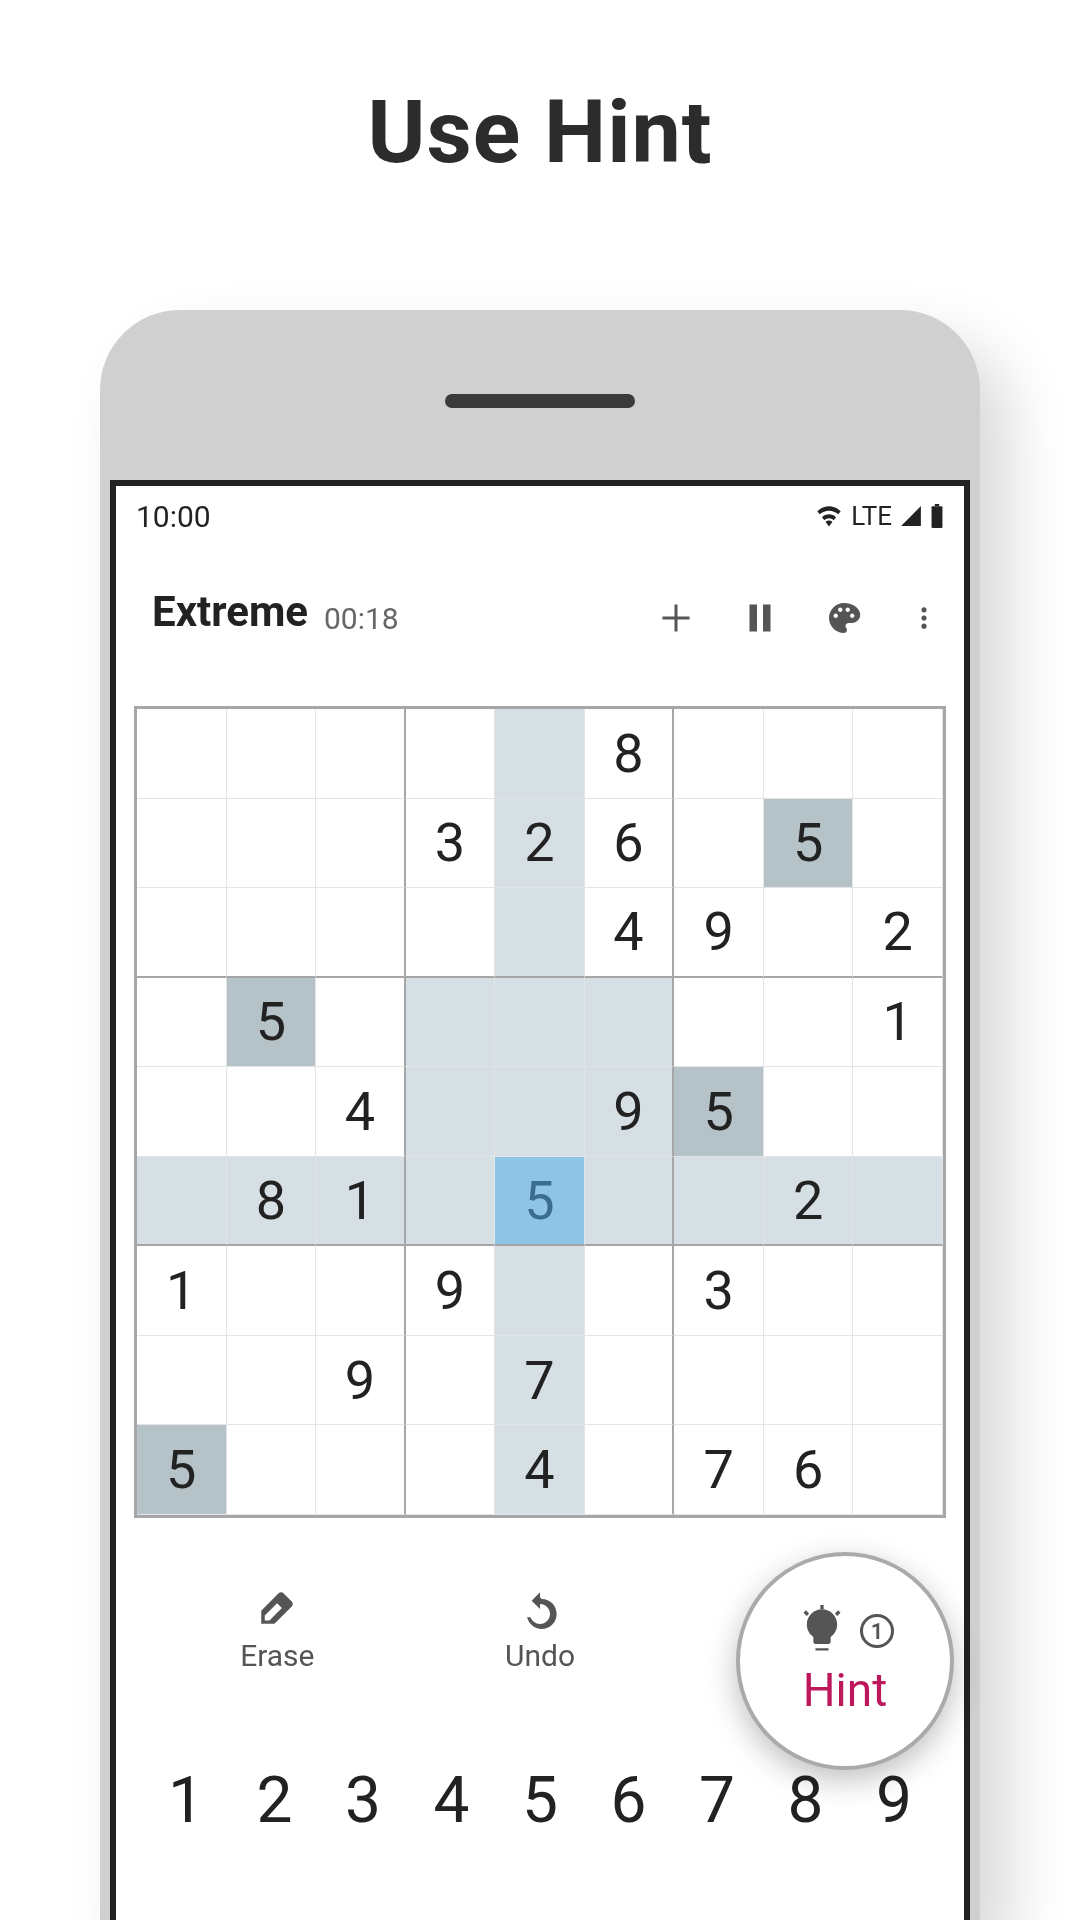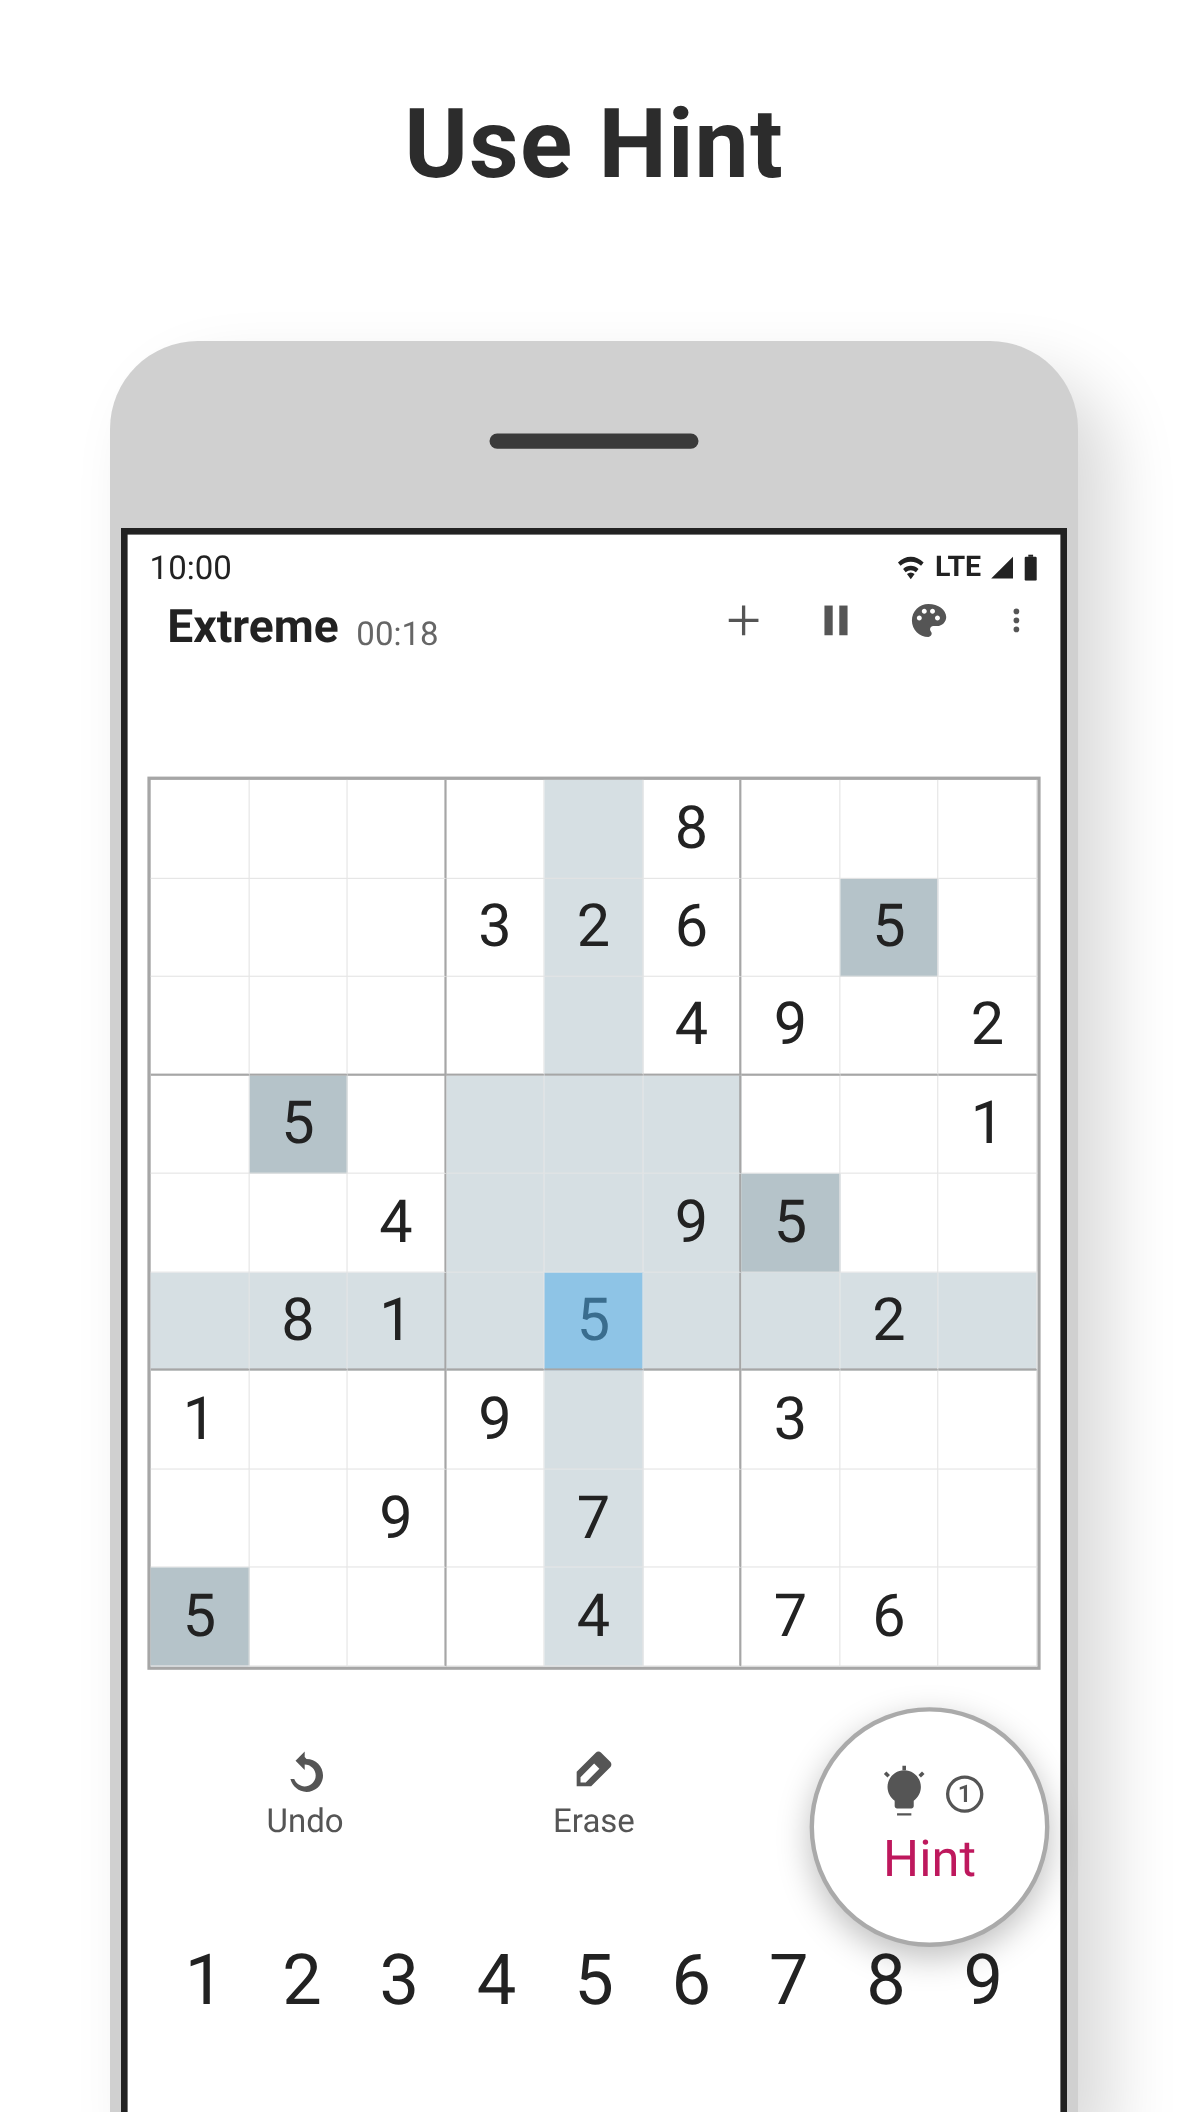--- a/index.html
+++ b/index.html
@@ -53,26 +53,26 @@
     height: 60px;
     display: flex;
     align-items: center;
     justify-content: space-between;
     padding: 0 20px;
     font-size: 30px;
     color: #222;
     gap: 36px;
   }
   .status-right { display: flex; align-items: center; gap: 8px; }
-  .status-right span { font-size: 26px; font-weight: 700; }
+  .status-right span { font-size: 26px; font-weight: 400; }
   .status-right svg { display: block; }
   .app-header {
     height: 90px;
     display: flex;
-    align-items: flex-start;
+    align-items: flex-end;
     padding: 0 26px 0 36px;
   }
   .difficulty {
     font-size: 42px;
     font-weight: 700;
     color: #222;
   }
   .timer {
     font-size: 30px;
     color: #666;
@@ -305,33 +305,33 @@
           <div class="cell b-right"></div>
           <div class="cell">7</div>
           <div class="cell">6</div>
           <div class="cell"></div>
         </div>
     </div>
 
     <div class="action-bar">
       <div class="action-btn">
         <div class="aicon">
+          <svg width="42" height="42" viewBox="0 0 24 24">
+              <path fill="#555" d="M16.24 3.56l4.2 4.2c0.78 0.78 0.78 2.05 0 2.83l-9.9 9.9H3v-7.54l9.9-9.9c0.78-0.78 2.05-0.78 2.83 0zM5 15.78V18.5h2.72l7.07-7.07-2.72-2.72L5 15.78z"></path>
+            </svg>
+        </div>
+        <span class="alabel">Erase</span>
+      </div>
+      <div class="action-btn">
+        <div class="aicon">
           <svg width="40" height="40" viewBox="0 0 24 24">
               <path fill="#555" d="M12 5V2L7 7l5 5V9c3.3 0 6 2.7 6 6s-2.7 6-6 6c-2.6 0-4.8-1.7-5.7-4H4.2c1 3.9 4.5 7 8.8 7 5 0 9-4 9-9s-4-9-9-9z"></path>
             </svg>
         </div>
         <span class="alabel">Undo</span>
-      </div>
-      <div class="action-btn">
-        <div class="aicon">
-          <svg width="42" height="42" viewBox="0 0 24 24">
-              <path fill="#555" d="M16.24 3.56l4.2 4.2c0.78 0.78 0.78 2.05 0 2.83l-9.9 9.9H3v-7.54l9.9-9.9c0.78-0.78 2.05-0.78 2.83 0zM5 15.78V18.5h2.72l7.07-7.07-2.72-2.72L5 15.78z"></path>
-            </svg>
-        </div>
-        <span class="alabel">Erase</span>
       </div>
       <div class="action-btn" style="visibility:hidden">
         <div class="aicon"></div>
           <span class="alabel">.</span>
       </div>
 
       <div class="hint-halo">
         <div class="hrow">
           <svg width="52" height="52" viewBox="0 0 24 24">
               <path fill="#555" d="M9 21h6v-1H9v1zm3-19C8.14 2 5 5.14 5 9c0 2.38 1.19 4.47 3 5.74V17c0 0.55 0.45 1 1 1h6c0.55 0 1-0.45 1-1v-2.26c1.81-1.27 3-3.36 3-5.74 0-3.86-3.14-7-7-7z"></path>

